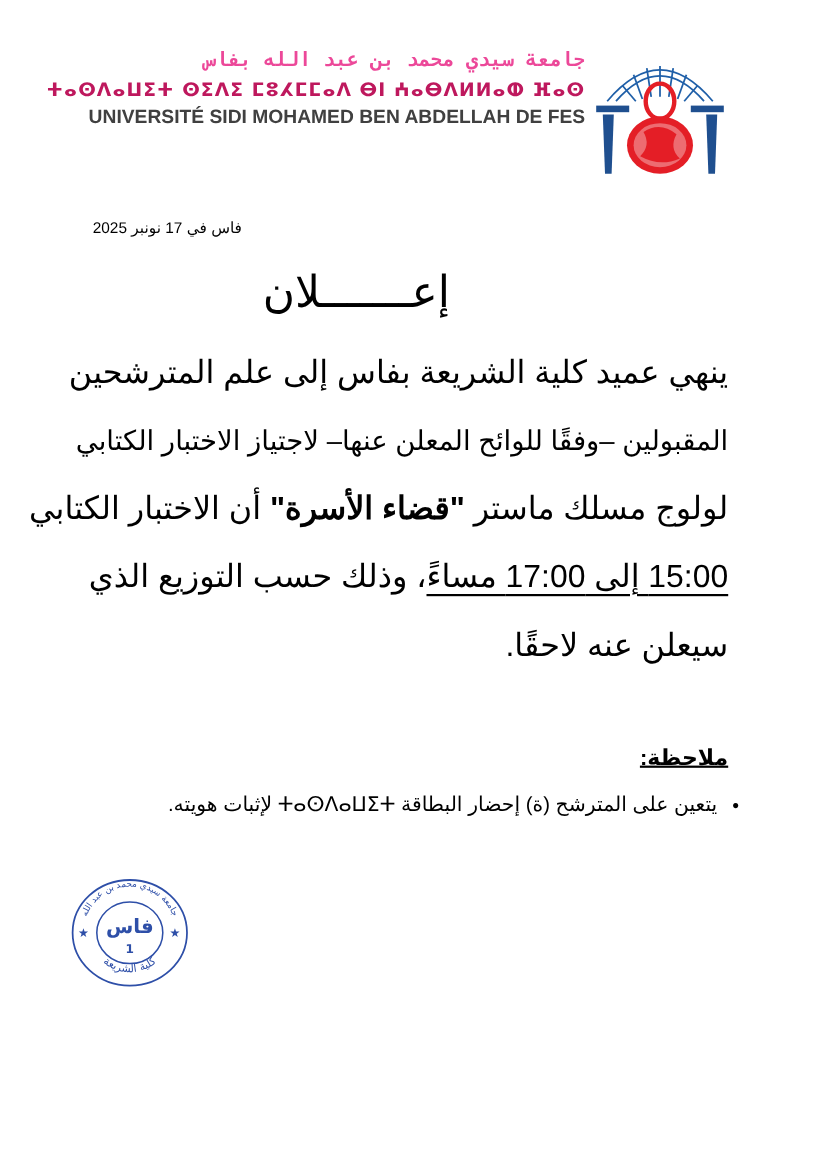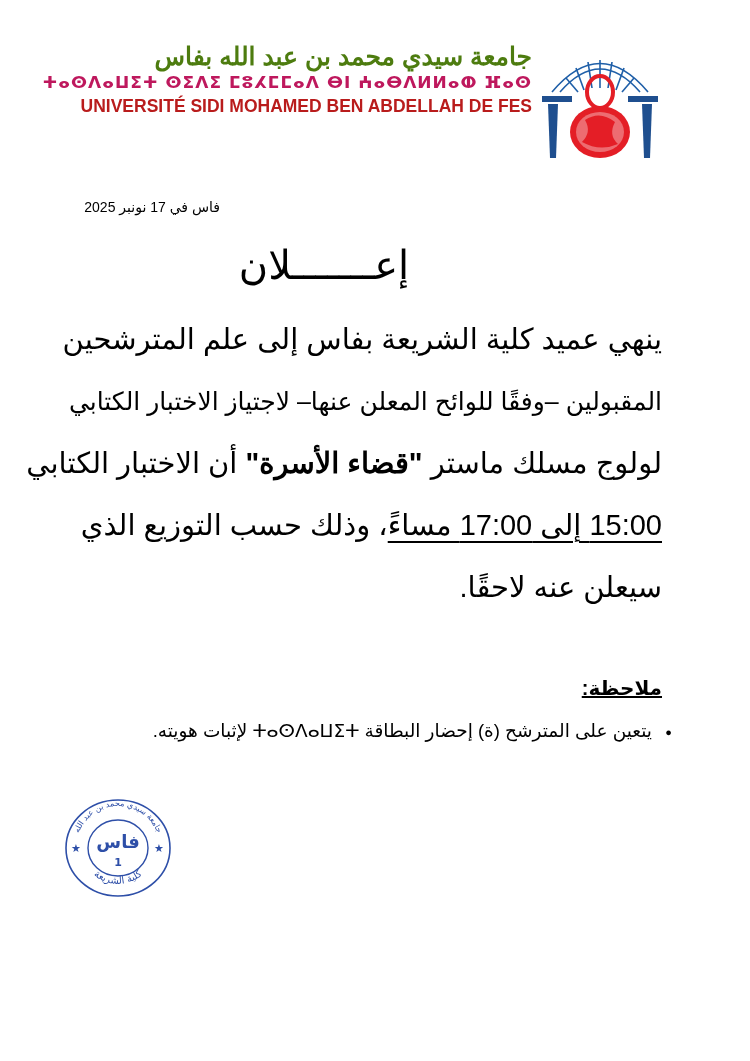--- a/index.html
+++ b/index.html
@@ -1,21 +1,21 @@
 <!DOCTYPE html>
 <html><head>
 <meta charset="utf-8">
 <style>
   html, body { margin: 0; padding: 0; background: #ffffff; }
   body { width: 750px; height: 1061px; position: relative; overflow: hidden; font-family: "Liberation Sans", "DejaVu Sans", sans-serif; color: #000; }
   .header { position: absolute; left: 0; top: 0; width: 750px; height: 170px; }
   .header-text { position: absolute; right: 218px; top: 42px; text-align: right; }
-  .uni-ar { font-family: Liberation Sans, sans-serif; font-weight: bold; color: #4d7c0f; font-size: 25px; line-height: 28px; direction: rtl; white-space: nowrap; letter-spacing: 0.5px; }
+  .uni-ar { font-family: Liberation Mono, monospace; font-weight: bold; color: #ec4899; font-size: 18px; line-height: 28px; direction: rtl; white-space: nowrap; letter-spacing: 0.5px; }
   .uni-tif { font-family: "DejaVu Sans", sans-serif; font-weight: bold; color: #be185d; font-size: 17px; line-height: 24px; white-space: nowrap; letter-spacing: 1px; }
-  .uni-fr { font-family: "Liberation Sans", sans-serif; font-weight: bold; color: #b91c1c; font-size: 17.5px; line-height: 24px; white-space: nowrap; }
+  .uni-fr { font-family: "Liberation Sans", sans-serif; font-weight: bold; color: #404040; font-size: 17.5px; line-height: 24px; white-space: nowrap; }
   .fac { font-family: "Liberation Sans", sans-serif; font-weight: bold; color: #e41e26; font-size: 17.5px; line-height: 24px; white-space: nowrap; }
   .logo { position: absolute; left: 530px; top: 40px; width: 140px; height: 120px; }
 
   .date { position: absolute; left: 90px; top: 199px; width: 130px; font-weight: normal; font-size: 14px; direction: rtl; text-align: left; white-space: nowrap; }
   .title { position: absolute; left: 0; width: 648px; top: 242px; text-align: center; font-size: 40px; font-family: "DejaVu Serif", serif; direction: rtl; }
   .body-text { position: absolute; left: 88px; width: 574px; top: 308px; direction: rtl; text-align: justify; text-align-last: right; font-size: 29px; line-height: 62px; font-family: "Liberation Sans", sans-serif; }
   .body-text .line { display: block; white-space: nowrap; text-align: justify; text-align-last: justify; }
   .body-text .line.last { text-align-last: right; }
   .u { text-decoration: underline; text-decoration-thickness: 2px; text-underline-offset: 6px; }
   .b { font-weight: bold; }

